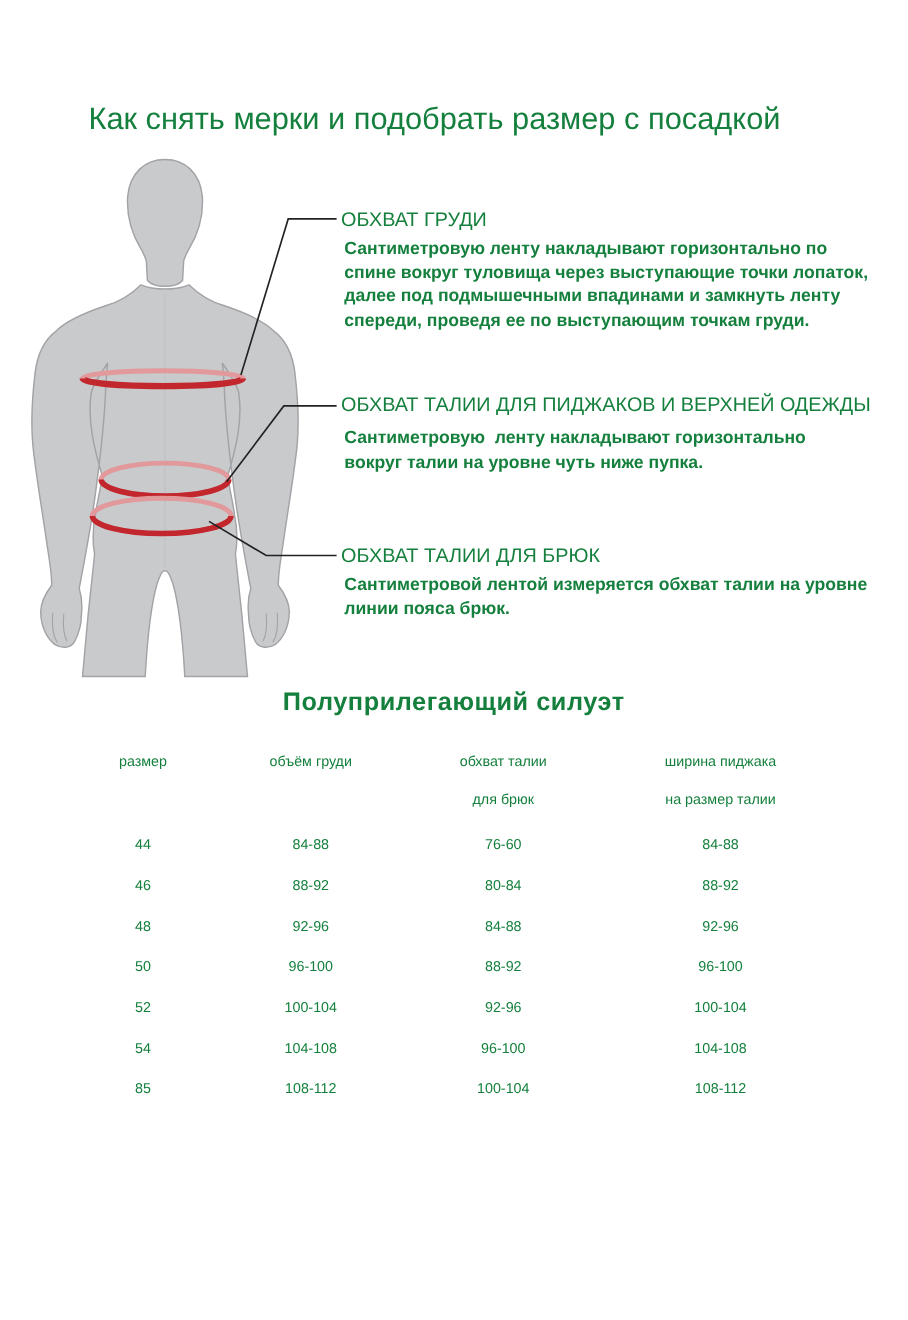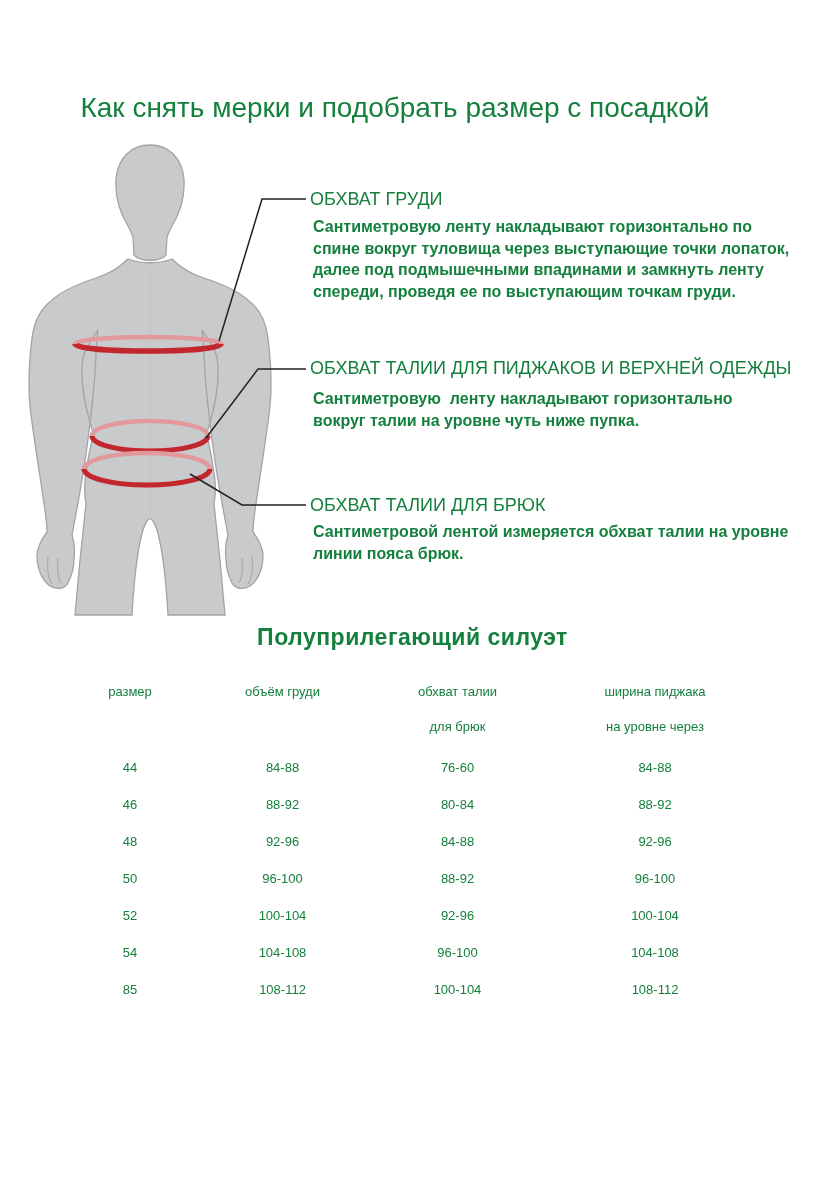--- a/index.html
+++ b/index.html
@@ -112,21 +112,21 @@
 
   <div class="table-title">Полуприлегающий силуэт</div>
 
   <div class="size-table">
     <div class="thead">
       <div class="tcell">размер</div>
       <div class="tcell">объём груди</div>
       <div class="tcell">обхват талии
 для брюк</div>
       <div class="tcell">ширина пиджака
-на уровне через</div>
+на размер талии</div>
     </div>
     <div class="tbody">
         <div class="trow">
       <div class="tcell">44</div>
       <div class="tcell">84-88</div>
       <div class="tcell">76-60</div>
       <div class="tcell">84-88</div>
     </div>
         <div class="trow">
       <div class="tcell">46</div>

